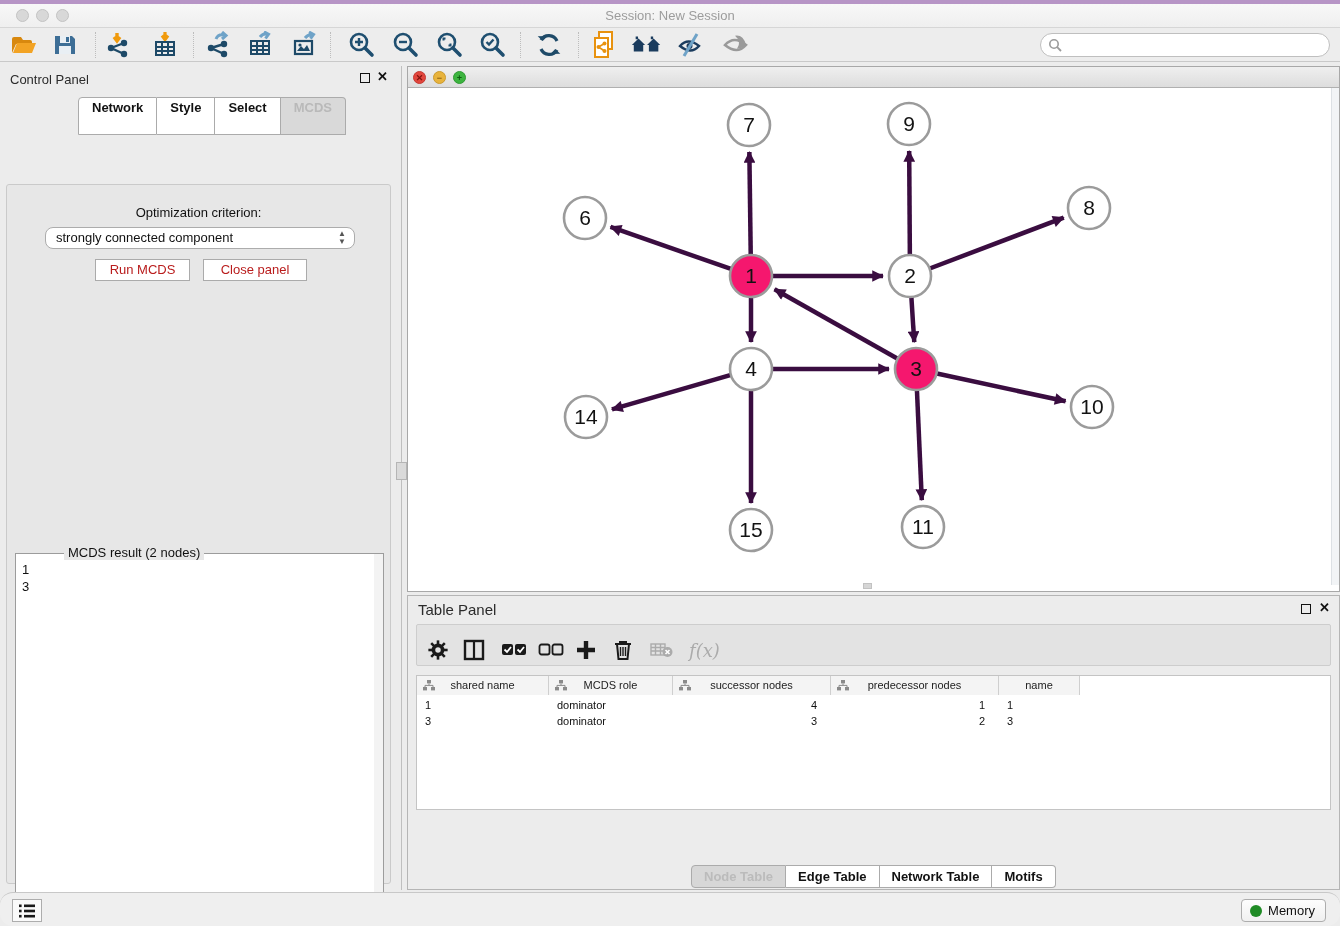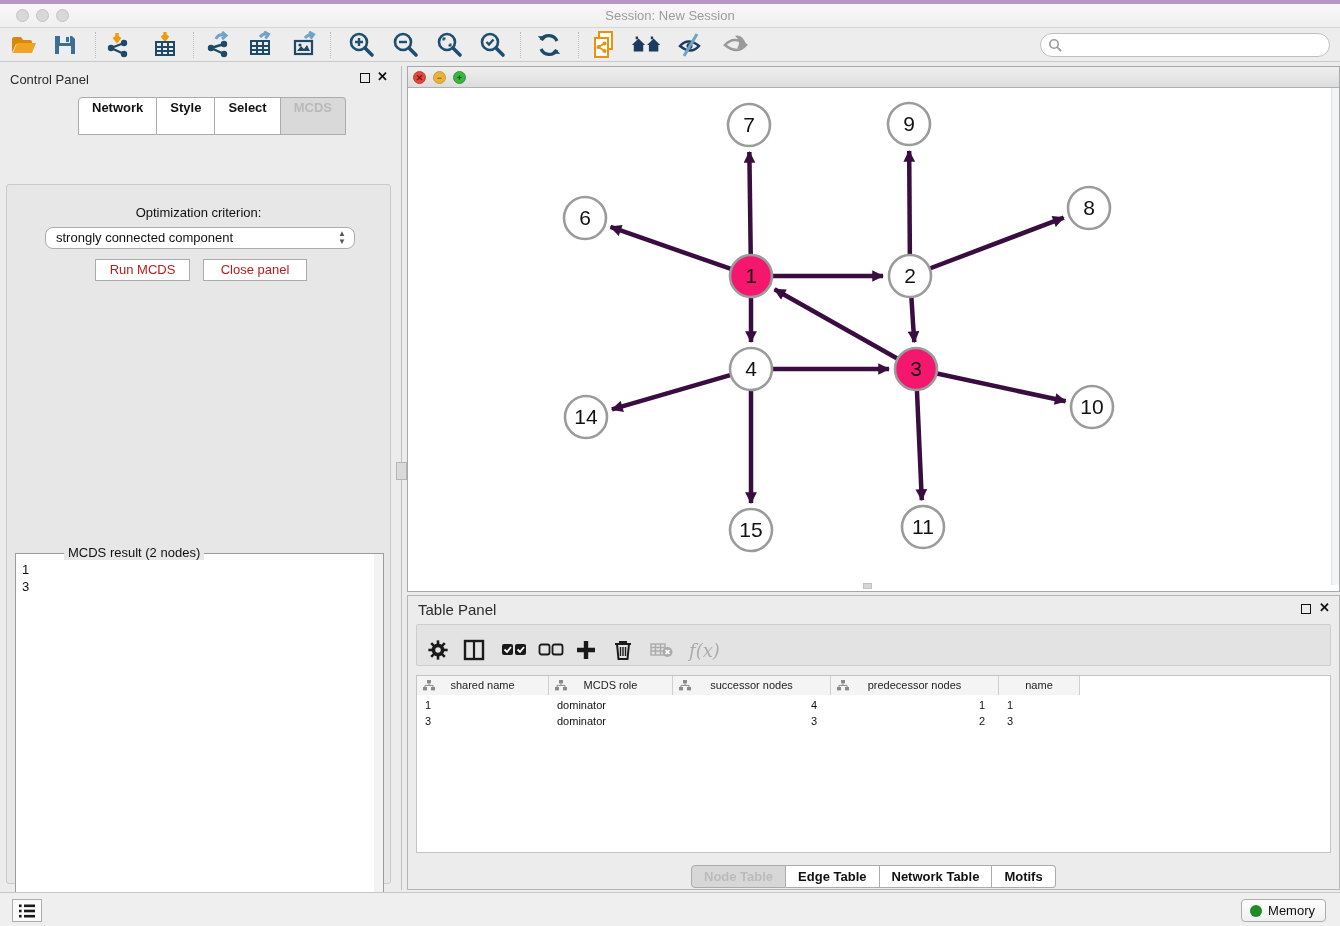--- a/index.html
+++ b/index.html
@@ -83,41 +83,41 @@
 
   
   .tpanel { position:absolute; left:407px; top:595px; width:933px; height:295px;
     background:#ECECEC; border:1px solid #B5B5B5; }
   .tpanel-title { position:absolute; left:10px; top:5px; font-size:15px; color:#2B2B2B; }
   .ttoolbar { position:absolute; left:8px; top:28px; width:915px; height:42px;
     background:#E3E3E3; border:1px solid #CDCDCD; border-radius:2px; }
   .ttbtn { position:absolute; top:10px; width:32px; height:30px; display:flex;
     align-items:center; }
   .fx-label { font-family:"DejaVu Serif", serif; font-style:italic; font-size:18px; color:#ABABAB; }
-  .ttable { position:absolute; left:8px; top:79px; width:915px; height:178px; background:#FFFFFF;
+  .ttable { position:absolute; left:8px; top:79px; width:915px; height:135px; background:#FFFFFF;
     border:1px solid #C4C4C4; }
   .thead { position:absolute; left:0; top:0; height:19px; display:flex;
     border-bottom:1px solid #C0C0C0; }
   .th { position:relative; height:19px; background:#F4F4F4; border-right:1px solid #CFCFCF;
     font-size:11px; color:#222; text-align:center; line-height:18px; }
   .th svg { position:absolute; left:6px; top:4px; }
   .trow { position:absolute; left:0; height:16px; display:flex; font-size:11px; color:#111; }
   .td { height:16px; line-height:16px; }
   .td.al { text-align:left; padding-left:8px; }
   .td.ar { text-align:right; padding-right:14px; }
   .ttabs { position:absolute; left:283px; top:269px; display:flex; }
   .ttab { height:23px; line-height:21px; padding:0 12px; font-size:13px; font-weight:bold;
     background:#FFFFFF; border:1px solid #ABABAB; border-left:none; color:#111; }
   .ttab:first-child { border-left:1px solid #ABABAB; border-radius:4px 0 0 4px; }
   .ttab:last-child { border-radius:0 4px 4px 0; }
   .ttab.sel-disabled { background:#D7D7D7; color:#BBBBBB; }
 
   
   .statusbar { position:absolute; left:0; top:892px; width:1340px; height:34px;
-    background:#EFEFEF; border-top:1px solid #C8C8C8; }
+    background:#EFEFEF; border-top:1px solid #C8C8C8;border-radius:13px; }
   .menu-btn { position:absolute; left:12px; top:6px; width:30px; height:23px; background:#FAFAFA;
     border:1px solid #ADADAD; display:flex; align-items:center; justify-content:center; }
   .memory-btn { position:absolute; right:14px; top:6px; height:23px; padding:0 10px 0 8px;
     background:linear-gradient(#FDFDFD,#F0F0F0); border:1px solid #ADADAD; border-radius:4px;
     font-size:13px; color:#111; display:flex; align-items:center; gap:6px; }
   .memory-dot { width:12px; height:12px; border-radius:50%; background:#1F8B25; }
 </style>
 </head>
 <body>
 

